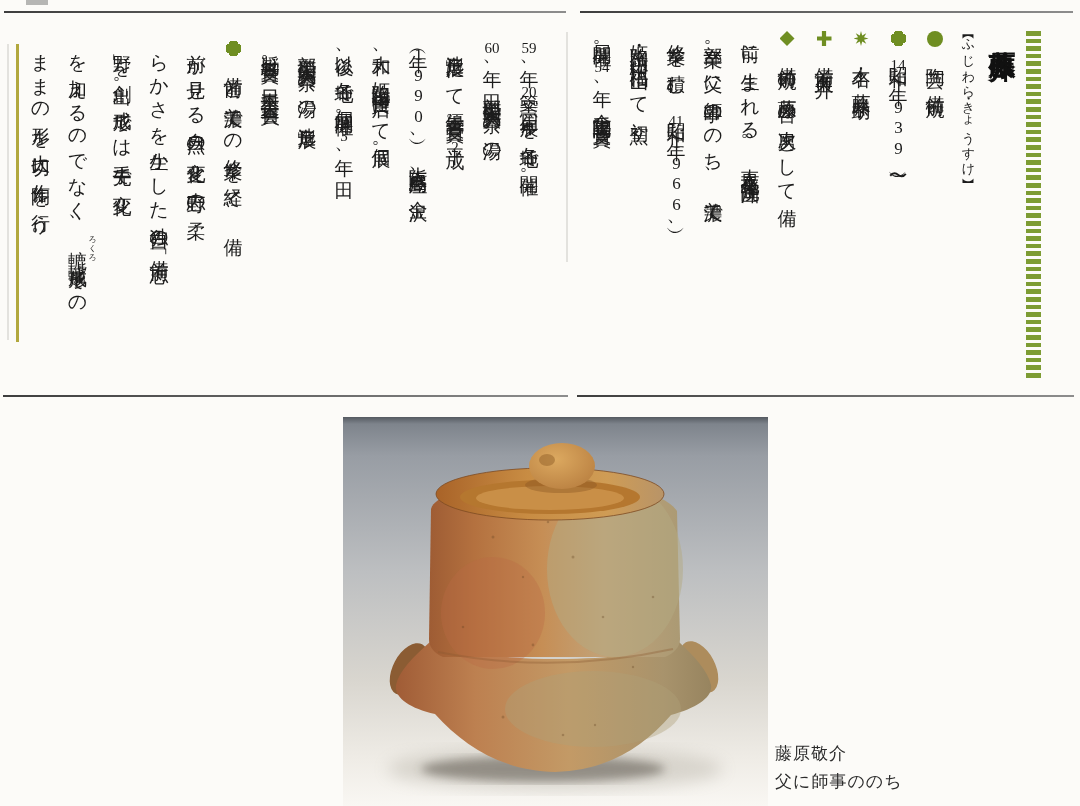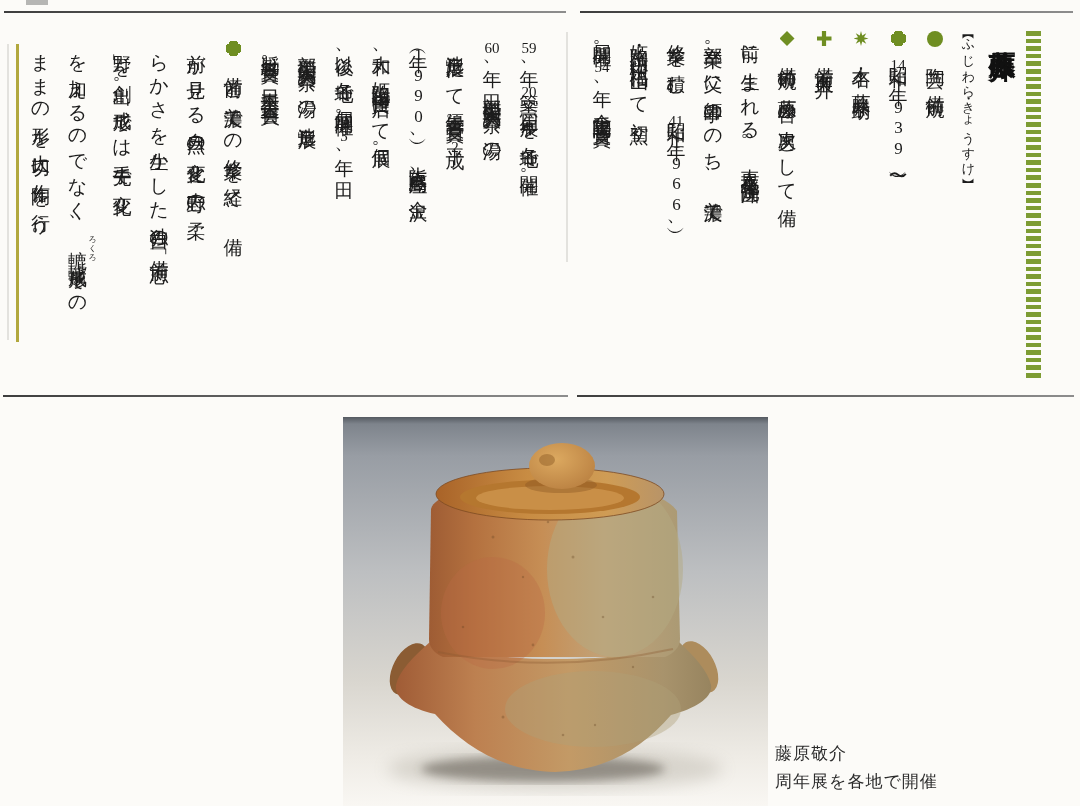--- a/index.html
+++ b/index.html
@@ -161,14 +161,14 @@
         <circle cx="252" cy="308" r="1.2"></circle>
     <circle cx="120" cy="210" r="1.3"></circle>
         <circle cx="310" cy="180" r="1.3"></circle>
         <circle cx="205" cy="105" r="1.3"></circle>
   </g>
 </svg>
 </div>
 
 <div id="caption">
   <div>藤原敬介</div>
-  <div>周年展を各地で開催</div>
+  <div>父に師事ののち</div>
 </div>
 
 </body></html>

